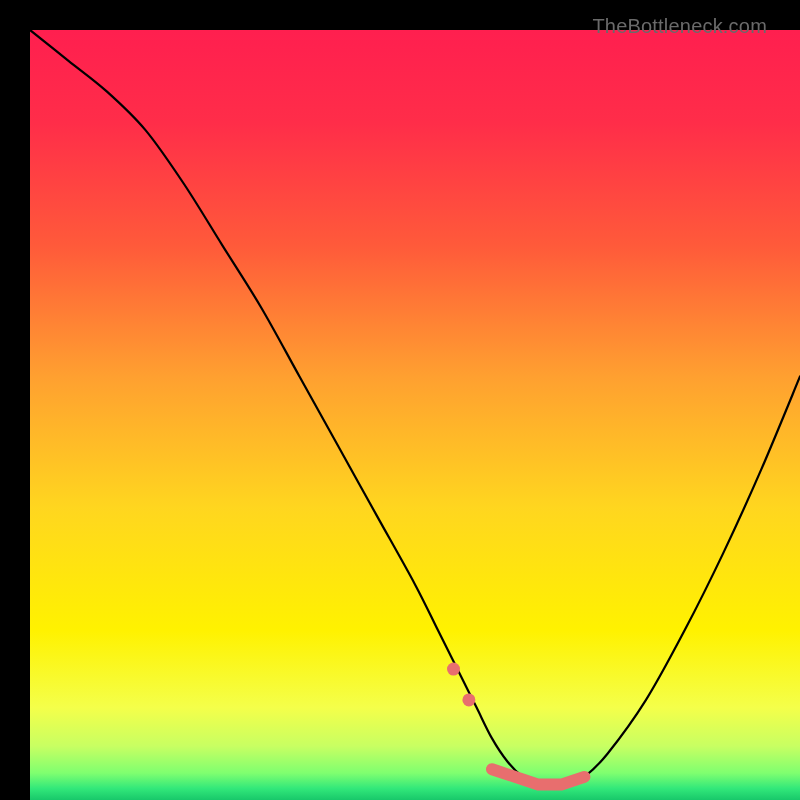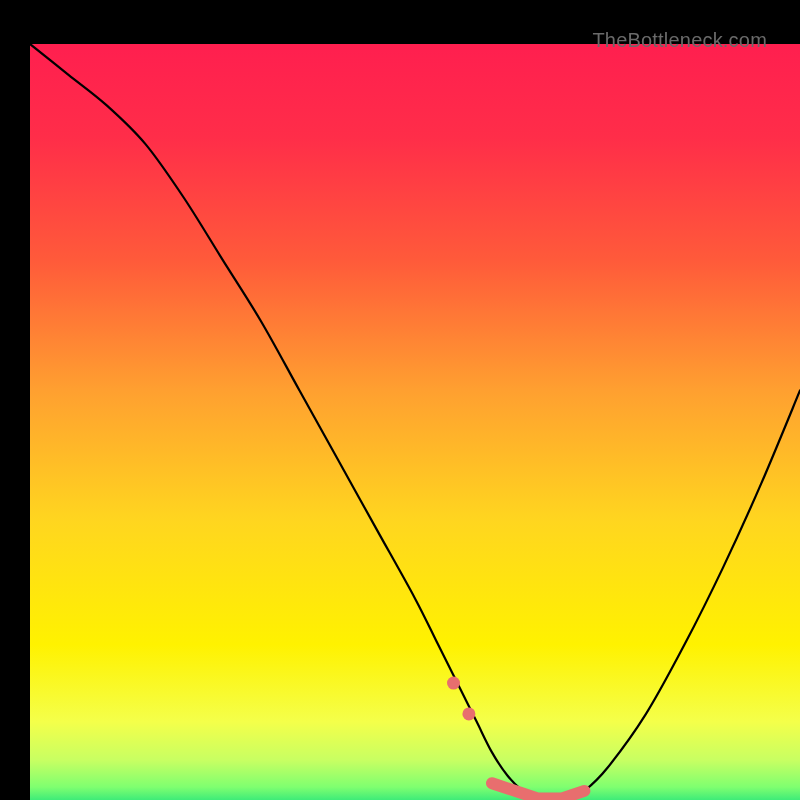--- a/index.html
+++ b/index.html
@@ -11,21 +11,20 @@
     overflow: hidden;
     font-family: Arial, Helvetica, sans-serif;
   }
   .frame {
     position: absolute;
     left: 15px;
     top: 15px;
     width: 770px;
     height: 770px;
     background: #000000;
-    margin-top: 14px;
   }
   .watermark {
     position: absolute;
     top: 0px;
     right: 18px;
     color: #6a6a6a;
     font-size: 20px;
     font-weight: 500;
     letter-spacing: 0.2px;
     z-index: 50;

